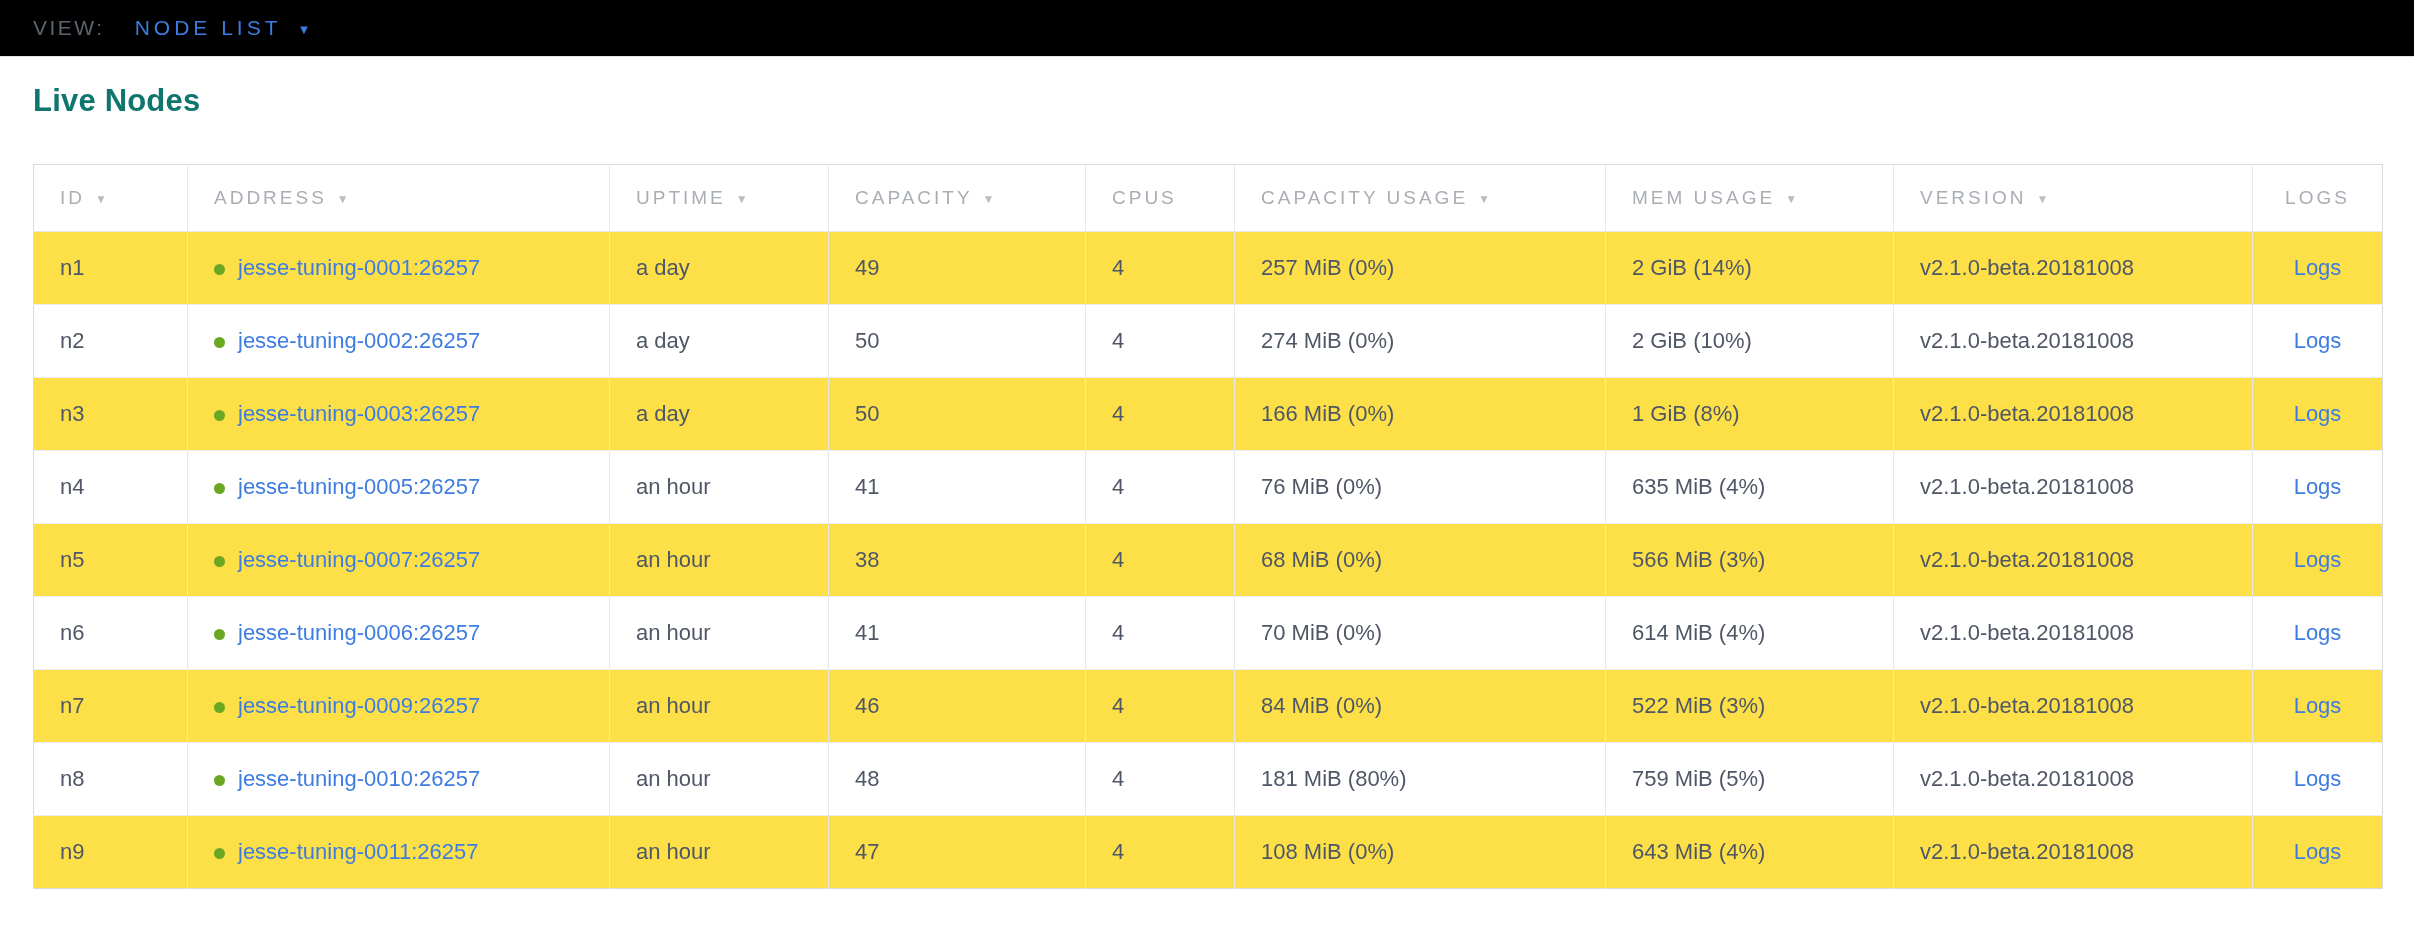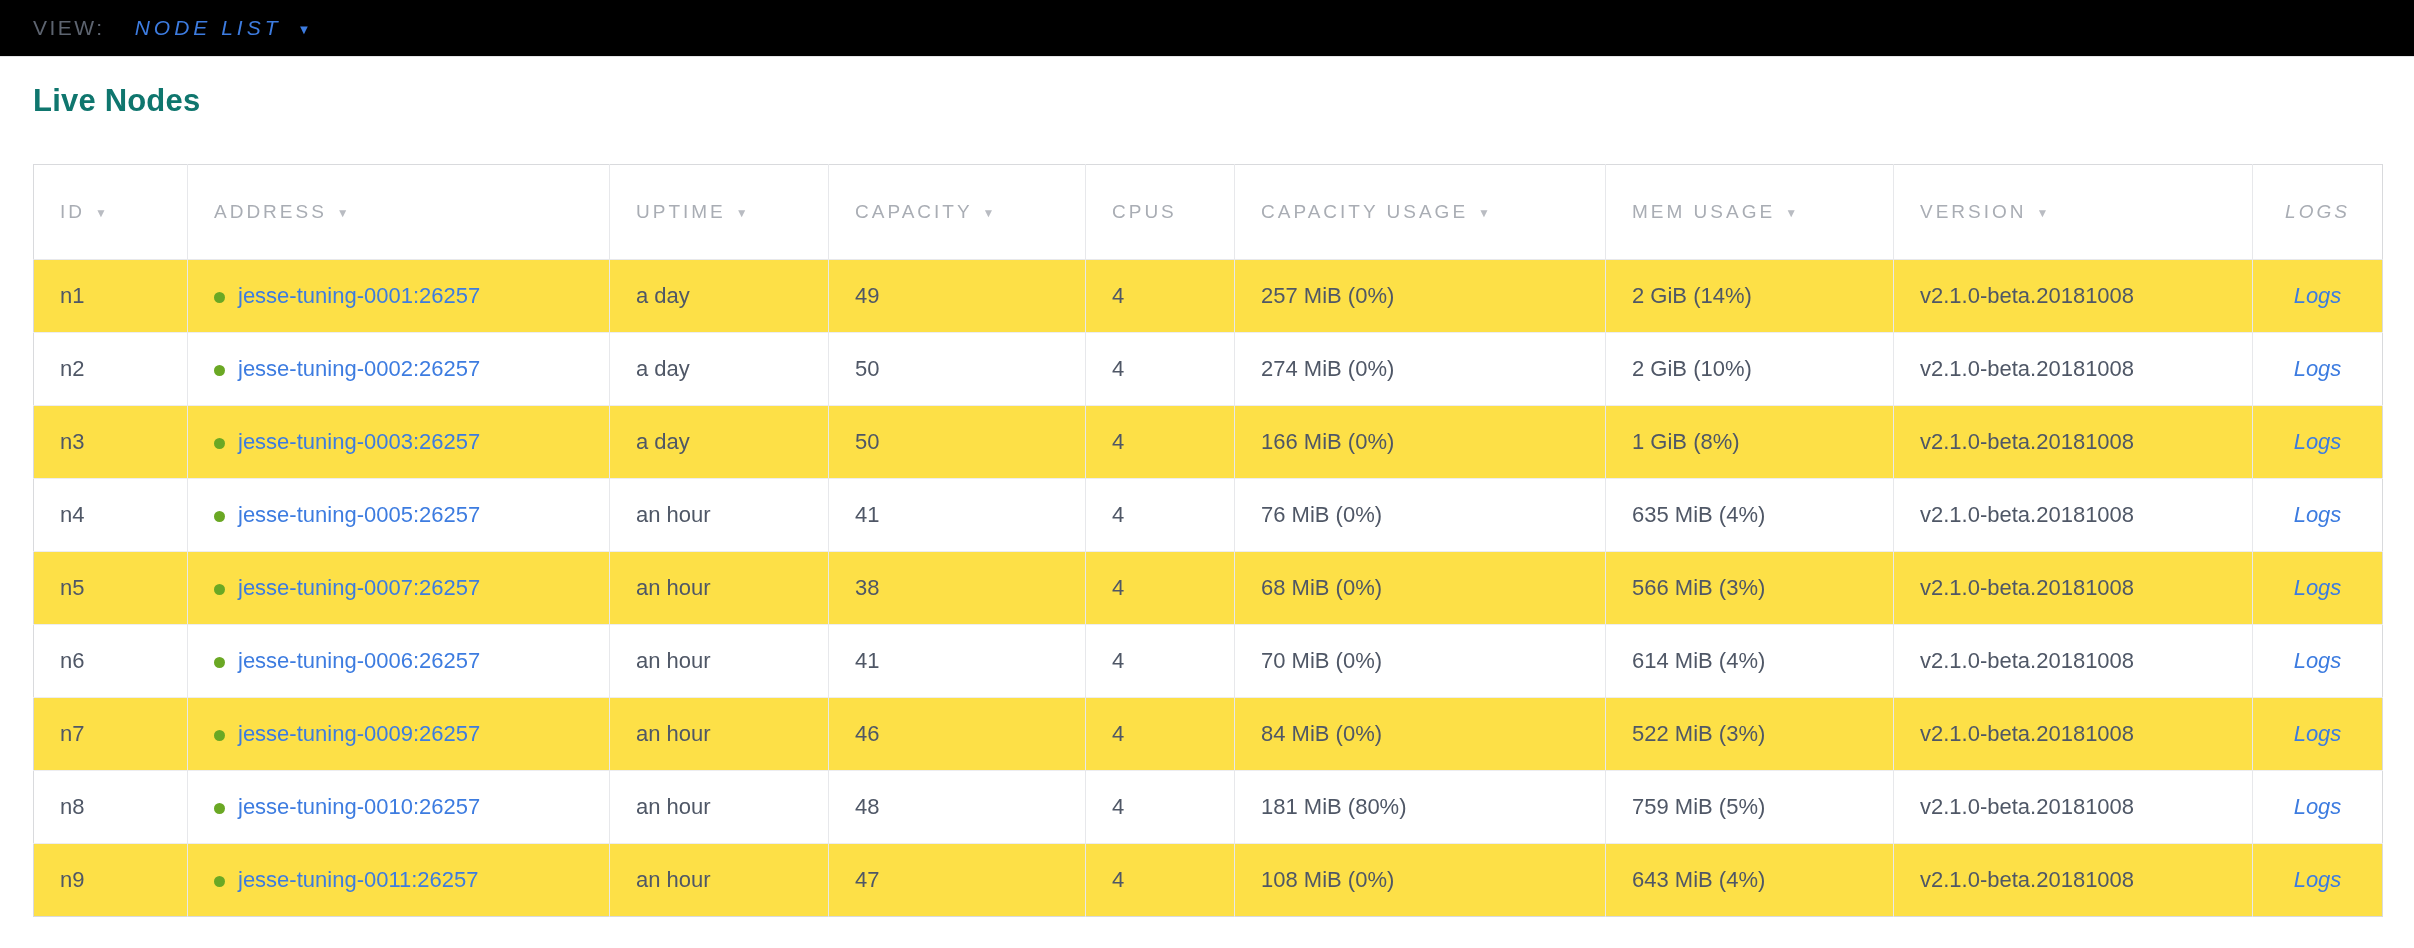--- a/index.html
+++ b/index.html
@@ -29,21 +29,20 @@
     display: flex;
     align-items: center;
     margin-left: 30px;
     cursor: pointer;
   }
   .view-selected {
     font-size: 21px;
     letter-spacing: 4px;
     color: #3d7ce0;
     font-weight: 400;
-    font-style: italic;
   }
   .caret {
     font-size: 13px;
     color: #3d7ce0;
     margin-left: 16px;
     transform: translateY(1px);
   }
 
   
   .page-title {
@@ -57,21 +56,21 @@
 
   
   .nodes-table {
     margin: 45px 33px 0 33px;
     width: 2349px;
     table-layout: fixed;
     border-collapse: collapse;
     border: 1px solid #d9dadd;
   }
   .nodes-table th {
-    height: 95px;
+    height: 67px;
     font-weight: 400;
     font-size: 19px;
     letter-spacing: 3px;
     color: #a9adb4;
     padding: 0 26px;
     white-space: nowrap;
     background: #ffffff;
     border-left: 1px solid #e7e8eb;
     border-bottom: 1px solid #e7e8eb;
   }
@@ -84,21 +83,21 @@
     overflow: hidden;
     border-left: 1px solid #e7e8eb;
     border-top: 1px solid #ededf0;
   }
   .nodes-table th:first-child,
   .nodes-table td:first-child { border-left: none; }
   .nodes-table tbody tr.stripe { background: #fde047; }
 
   .left   { text-align: left; }
   .right  { }
-  .center { text-align: center; font-style: italic; }
+  .center { text-align: center; }
 
   .sort-icon {
     font-size: 12px;
     color: #b9bcc2;
     margin-left: 10px;
     display: inline-block;
     vertical-align: 1px;
   }
   .status-dot {
     display: inline-block;

